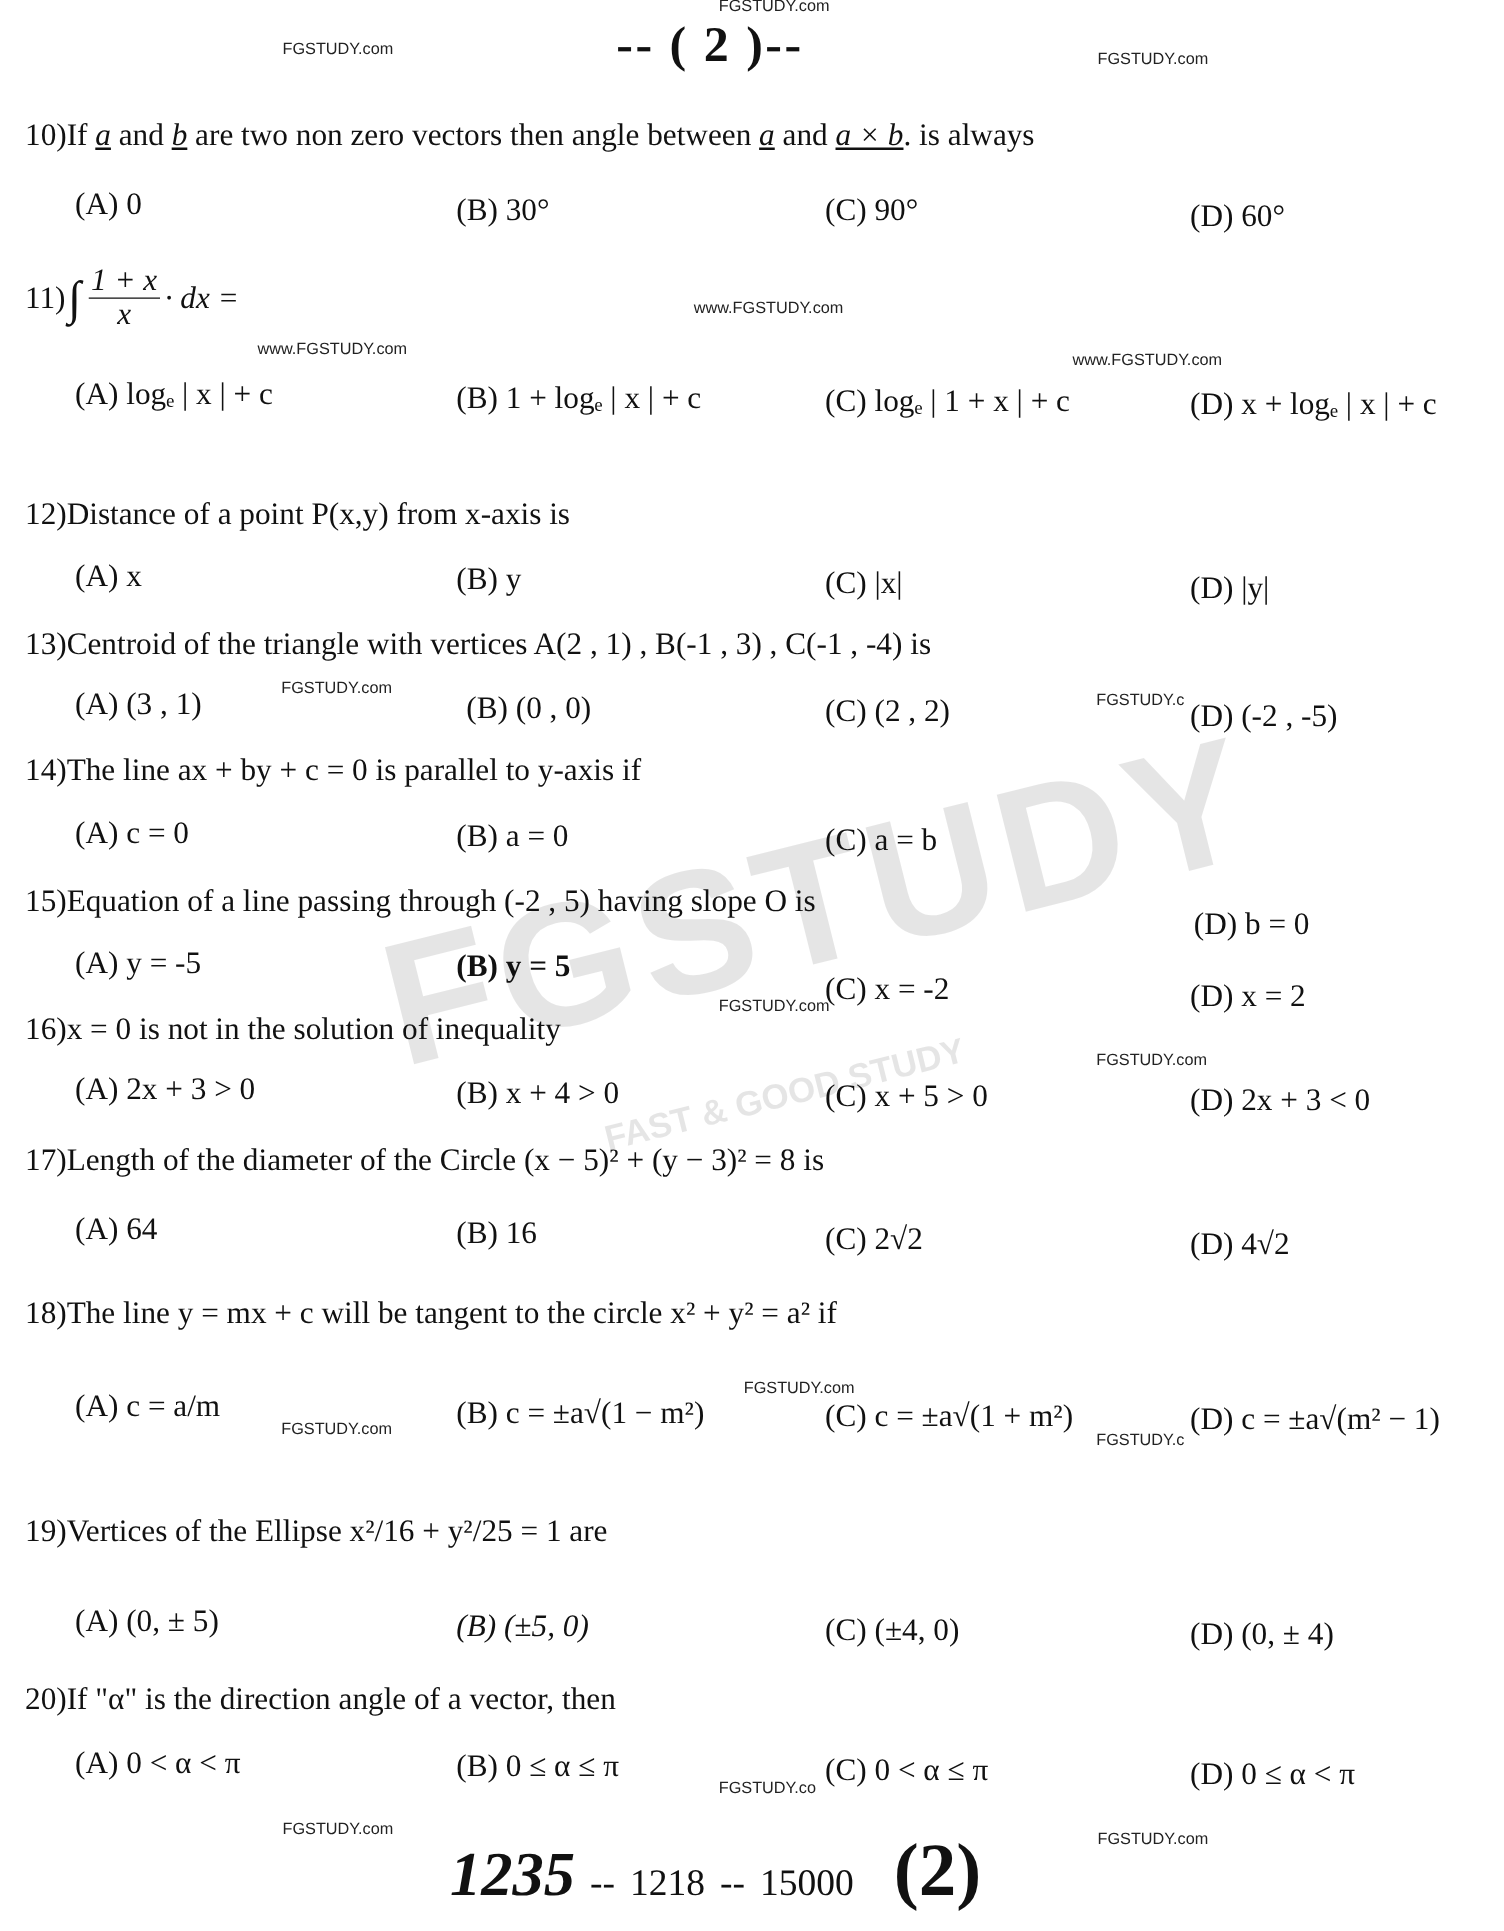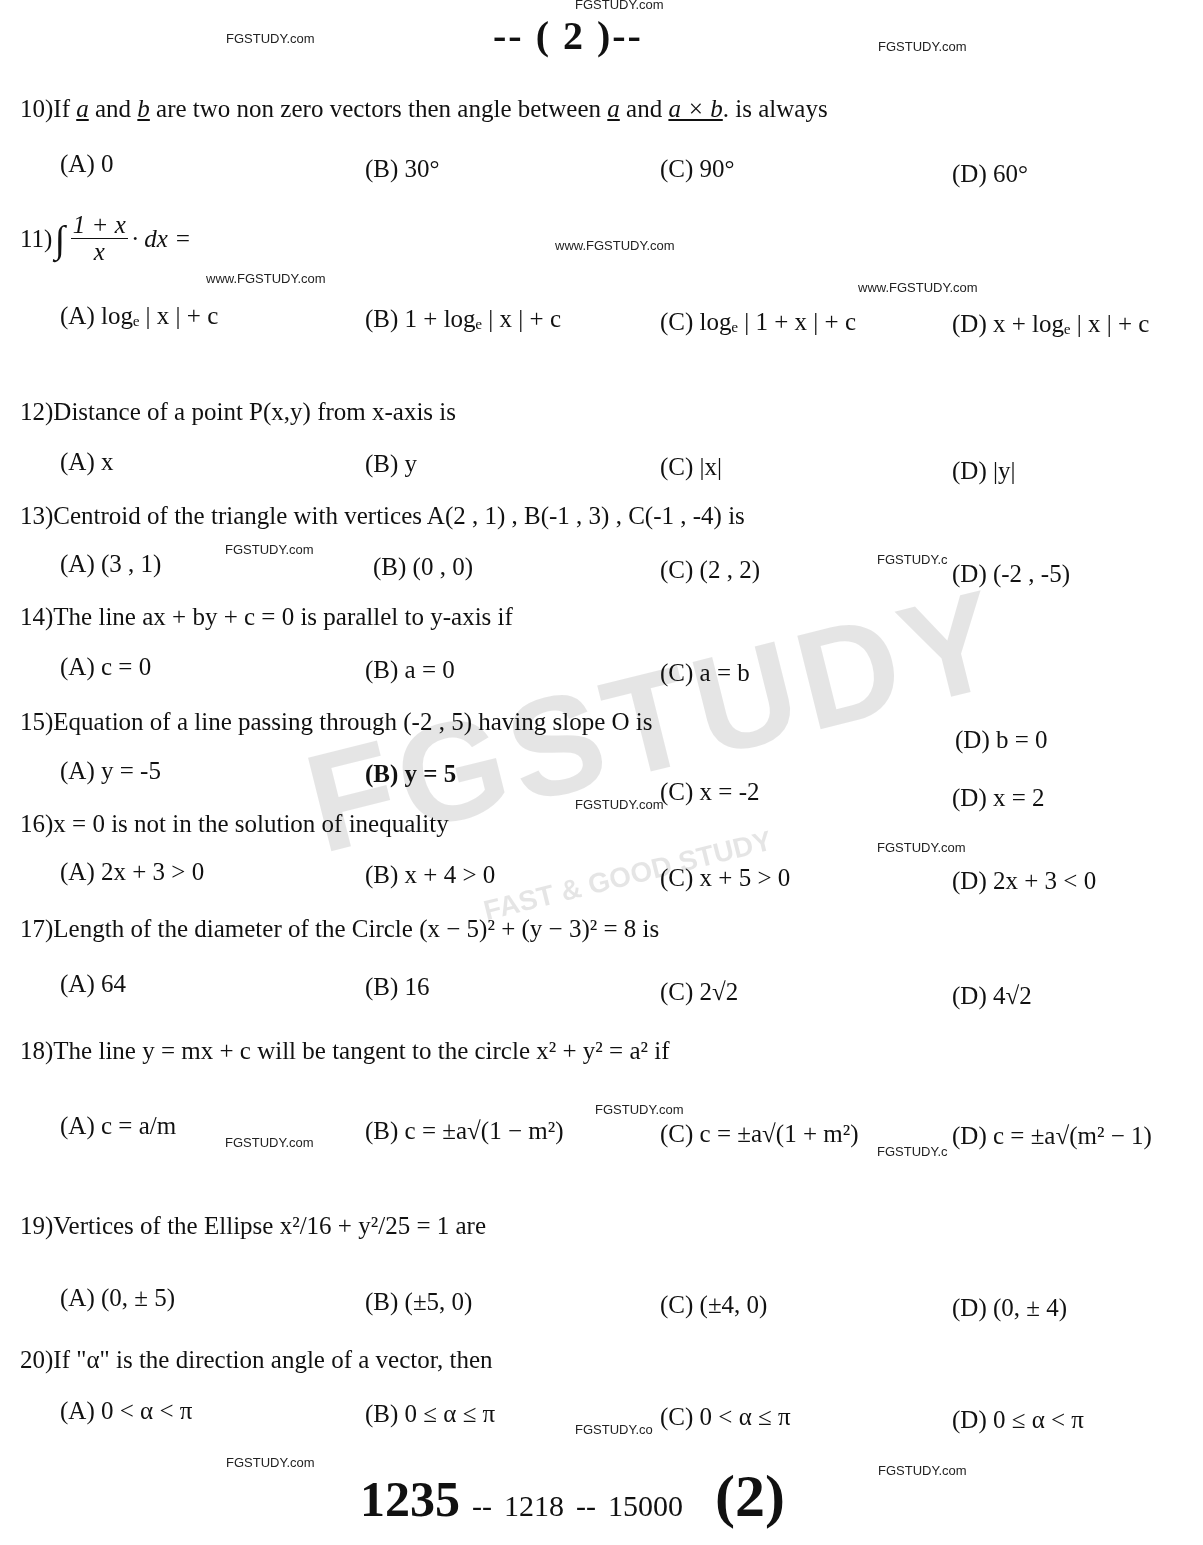--- a/index.html
+++ b/index.html
@@ -13,21 +13,21 @@
   .q { font-size: 25px; left: 20px; }
   .opt { font-size: 25px; }
   .i { font-style: italic; }
   .u { text-decoration: underline; }
   .frac { display: inline-flex; flex-direction: column; align-items: center; vertical-align: middle; margin: 0 4px; line-height: 1.05; }
   .frac .num { border-bottom: 1.5px solid #111; padding: 0 2px; }
   .bigwm {
     left: 300px; top: 640px; font-family: "Liberation Sans", sans-serif; font-weight: bold;
     color: rgba(0,0,0,0.10); font-size: 140px; transform: rotate(-14deg); letter-spacing: 6px;
   }
-  .footer-num { font-weight: bold; font-size: 50px; }
+  .footer-num { font-weight: bold; font-size: 50px; font-style: italic; }
   .footer-small { font-size: 30px; }
   .footer-paren { font-weight: bold; font-size: 60px; }
 </style>
 </head>
 <body>
 
 <div class="abs bigwm">FGSTUDY</div>
 <div class="abs" style="left:480px;top:860px;font-family:'Liberation Sans',sans-serif;font-weight:bold;font-size:28px;color:rgba(0,0,0,0.10);transform:rotate(-14deg);">FAST &amp; GOOD STUDY</div>
 
 <div class="abs wm" style="left:575px;top:-3px;">FGSTUDY.com</div>
@@ -108,21 +108,21 @@
 <div class="abs opt" style="left:952px;top:982px;">(D) 4√2</div>
 
 <div class="abs q" style="top:1037px;"><span>18)</span><span>The line  y = mx + c  will be tangent to the circle  x² + y² = a²  if</span></div>
 <div class="abs opt" style="left:60px;top:1112px;">(A) c = a/m</div>
 <div class="abs opt" style="left:365px;top:1117px;">(B) c = ±a√(1 − m²)</div>
 <div class="abs opt" style="left:660px;top:1120px;">(C) c = ±a√(1 + m²)</div>
 <div class="abs opt" style="left:952px;top:1122px;">(D) c = ±a√(m² − 1)</div>
 
 <div class="abs q" style="top:1212px;"><span>19)</span><span>Vertices of the Ellipse  x²/16 + y²/25 = 1  are</span></div>
 <div class="abs opt" style="left:60px;top:1284px;">(A) (0, ± 5)</div>
-<div class="abs opt" style="left:365px;top:1288px;">(B) (±5, 0)</div>
+<div class="abs opt" style="left:365px;top:1288px;font-style:italic;">(B) (±5, 0)</div>
 <div class="abs opt" style="left:660px;top:1291px;">(C) (±4, 0)</div>
 <div class="abs opt" style="left:952px;top:1294px;">(D) (0, ± 4)</div>
 
 <div class="abs q" style="top:1346px;"><span>20)</span><span>If "α" is the direction angle of a vector, then</span></div>
 <div class="abs opt" style="left:60px;top:1397px;">(A) 0 &lt; α &lt; π</div>
 <div class="abs opt" style="left:365px;top:1400px;">(B) 0 ≤ α ≤ π</div>
 <div class="abs opt" style="left:660px;top:1403px;">(C) 0 &lt; α ≤ π</div>
 <div class="abs opt" style="left:952px;top:1406px;">(D) 0 ≤ α &lt; π</div>
 
 <div class="abs" style="left:360px;top:1462px;display:flex;align-items:baseline;gap:12px;">

